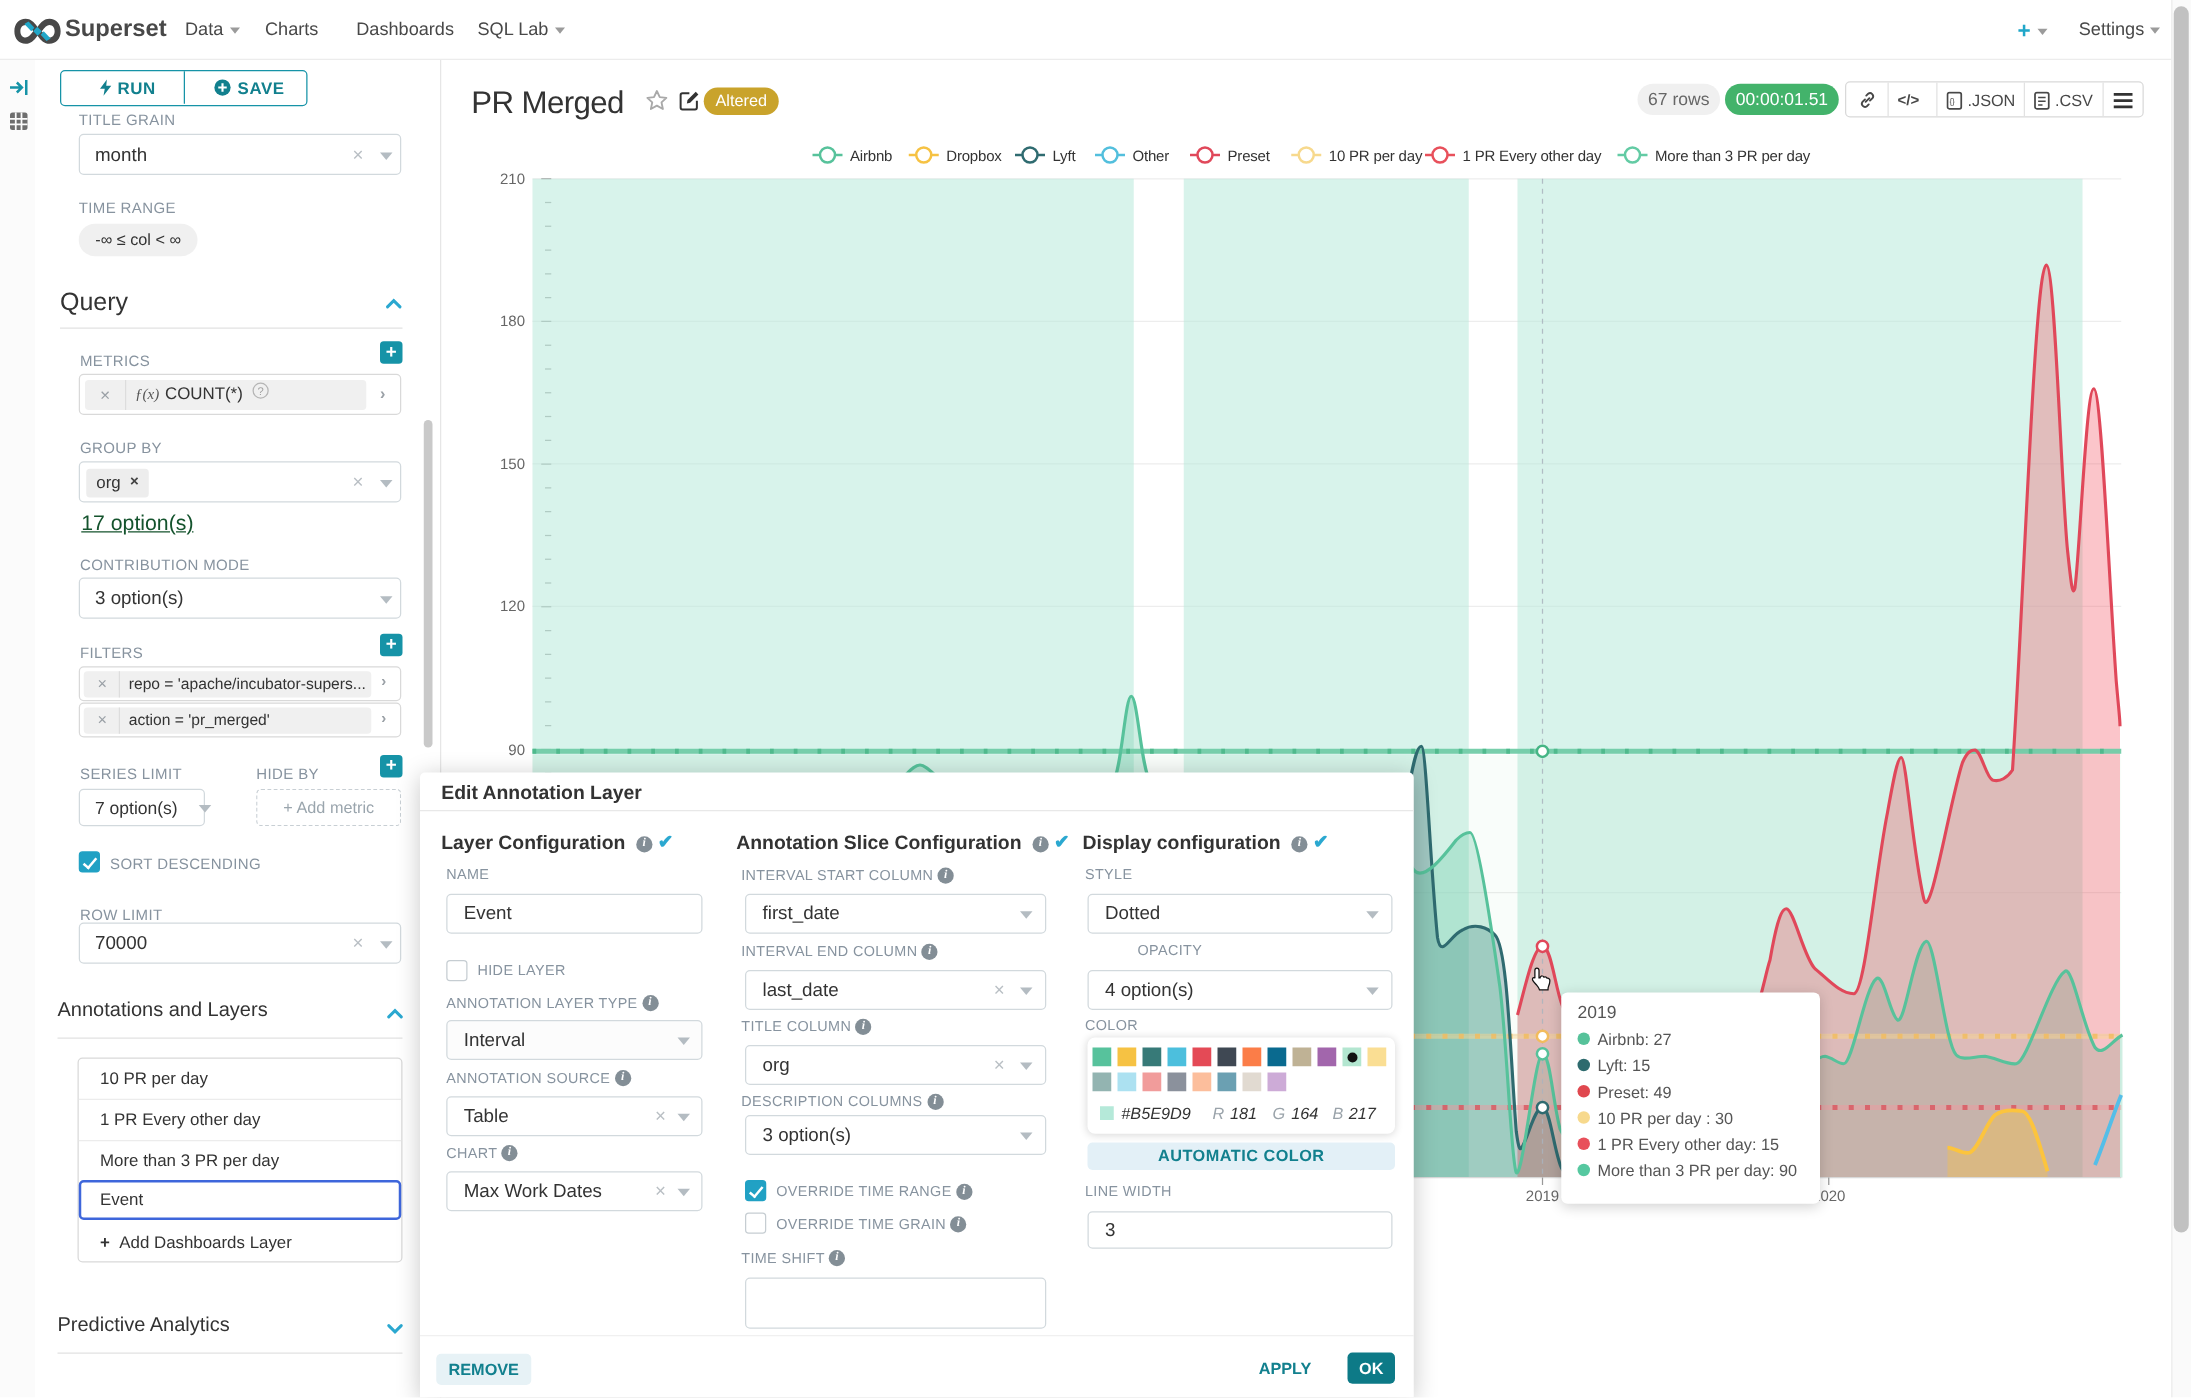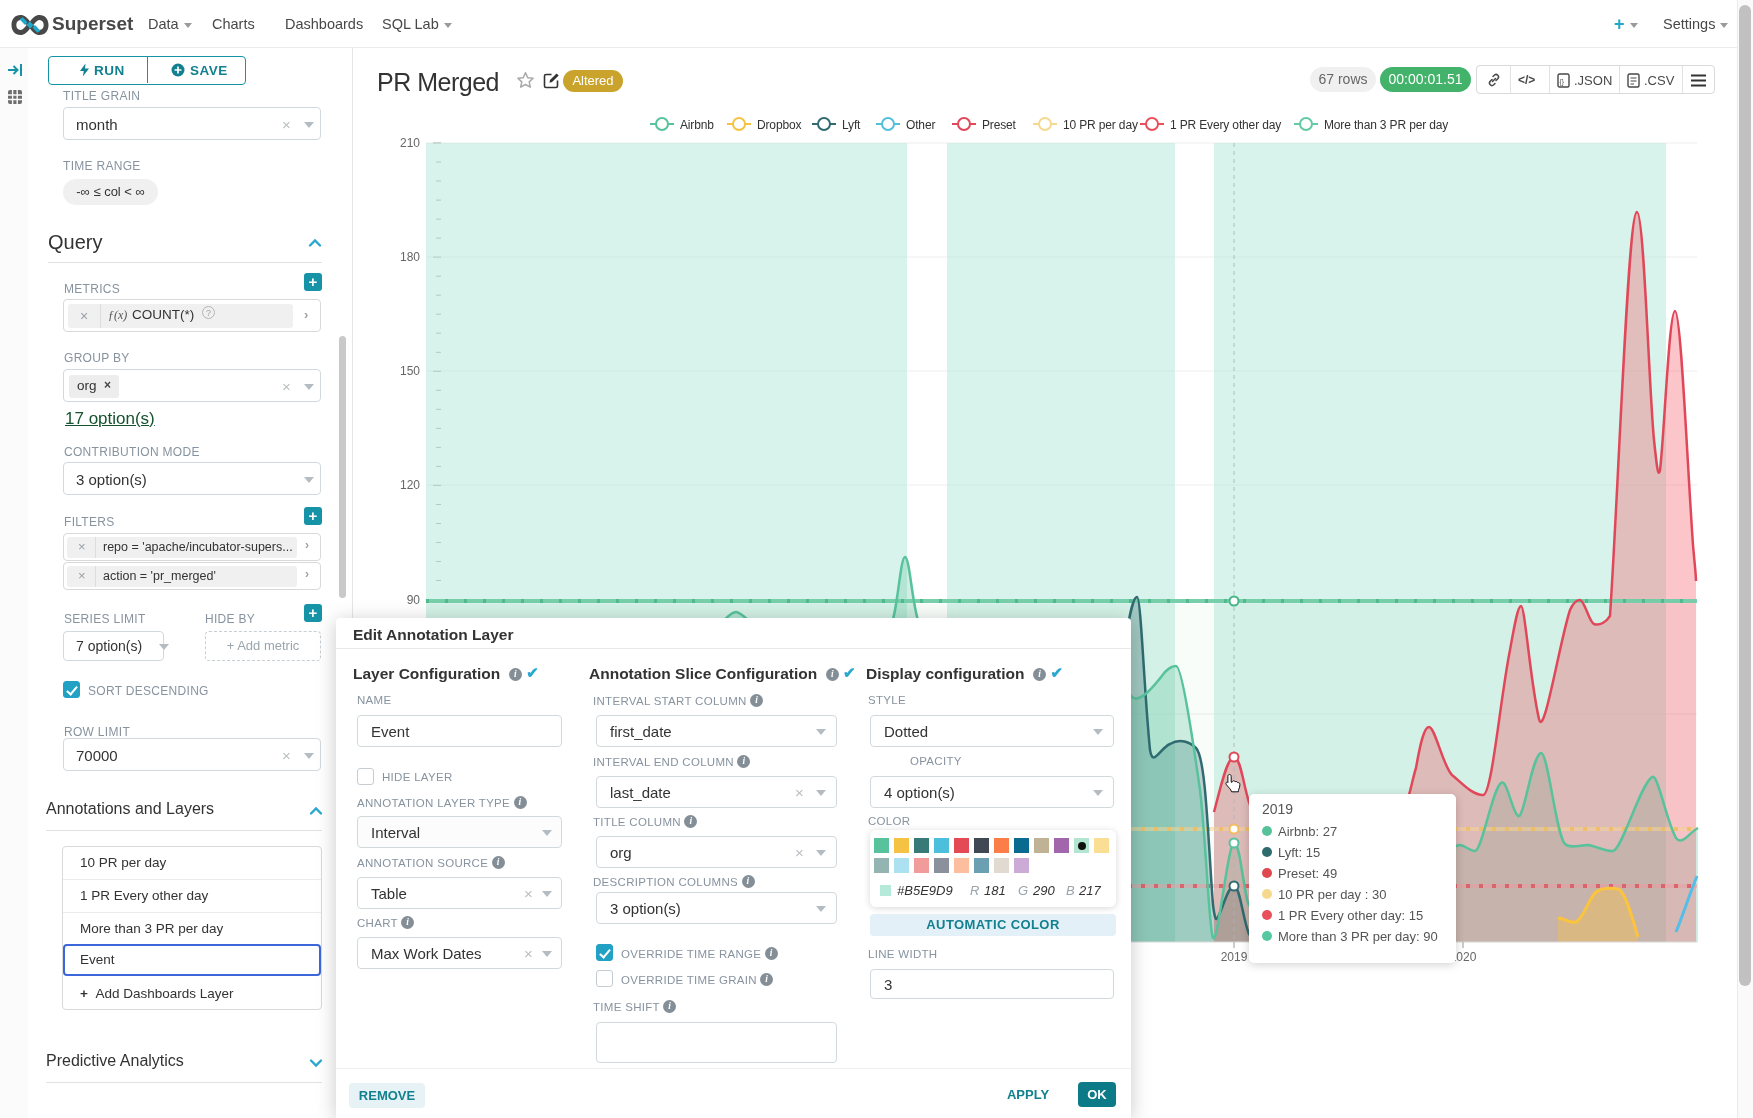--- a/index.html
+++ b/index.html
@@ -477,21 +477,21 @@
       <span style="position:absolute;left:80px;width:15px;height:15px;background:#fcbe9c;"></span>
       <span style="position:absolute;left:100px;width:15px;height:15px;background:#6ba0b2;"></span>
       <span style="position:absolute;left:120px;width:15px;height:15px;background:#e1dad1;"></span>
       <span style="position:absolute;left:140px;width:15px;height:15px;background:#cdabd7;"></span>
     </div>
     <span class="abs" style="left:10px;top:55px;width:11px;height:11px;background:#b5e9d9;"></span>
     <span class="abs" style="left:27px;top:53px;font-size:13px;color:#333;">#B5E9D9</span>
     <span class="abs" style="left:100px;top:53px;font-size:13px;color:#9aa3aa;">R</span>
     <span class="abs" style="left:114px;top:53px;font-size:13px;color:#333;">181</span>
     <span class="abs" style="left:148px;top:53px;font-size:13px;color:#9aa3aa;">G</span>
-    <span class="abs" style="left:163px;top:53px;font-size:13px;color:#333;">290</span>
+    <span class="abs" style="left:163px;top:53px;font-size:13px;color:#333;">164</span>
     <span class="abs" style="left:196px;top:53px;font-size:13px;color:#9aa3aa;">B</span>
     <span class="abs" style="left:209px;top:53px;font-size:13px;color:#333;">217</span>
   </div>
   <div class="abs" style="left:534px;top:296px;width:246px;height:22px;background:#e3f0f7;border-radius:4px;color:#12808e;font-weight:700;font-size:13px;text-align:center;line-height:22px;letter-spacing:.4px;">AUTOMATIC COLOR</div>
   <div class="m-lbl" style="left:532px;top:330px;">LINE WIDTH</div>
   <div class="m-sel" style="left:534px;top:351px;width:244px;height:30px;">
     <span class="txt">3</span>
   </div>
 
   <div class="divider" style="left:0;top:450px;width:795px;background:#f0f0f0;"></div>

